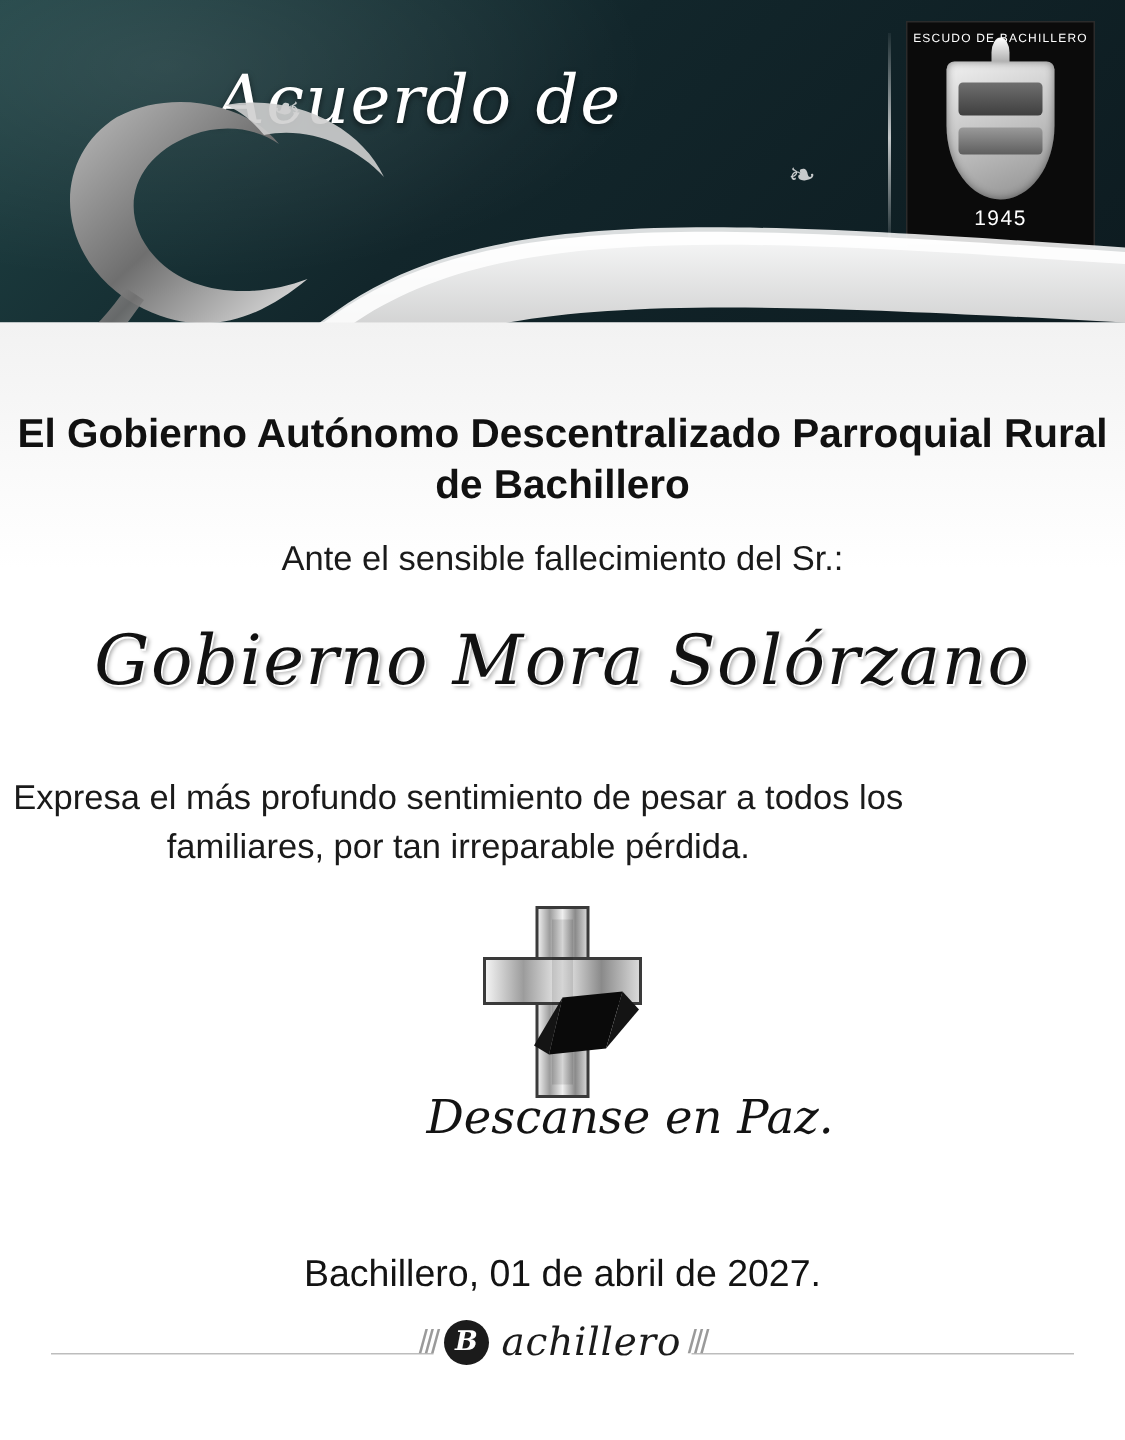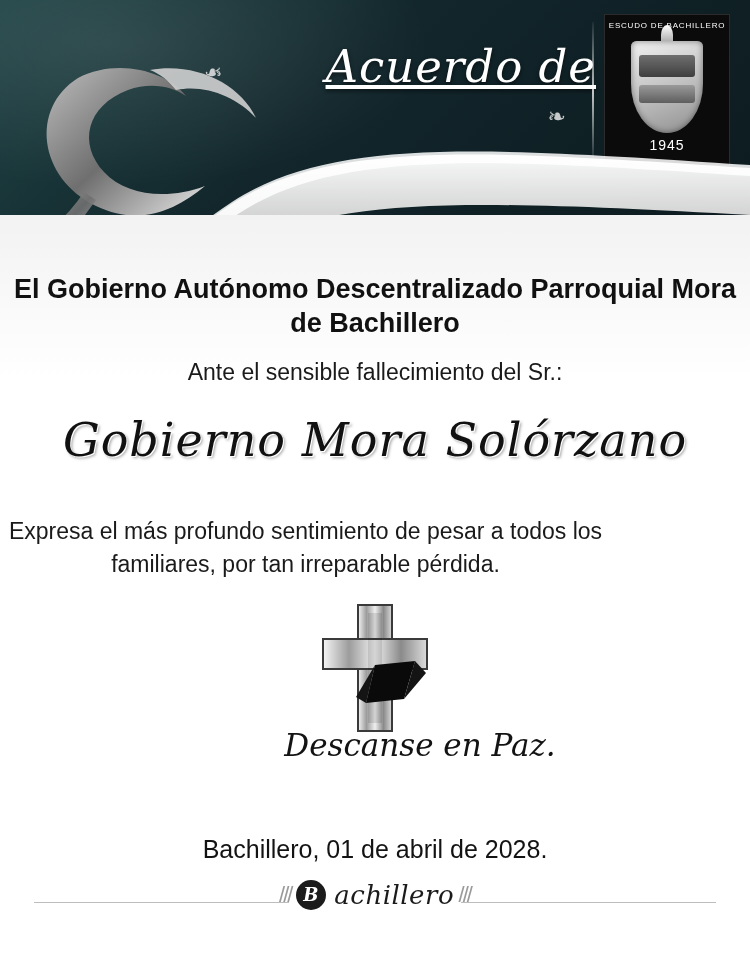--- a/index.html
+++ b/index.html
@@ -29,26 +29,25 @@
     position: absolute;
     top: -60px; left: -40px;
     width: 500px; height: 260px;
     background: radial-gradient(ellipse at 30% 40%, rgba(255,255,255,0.10), rgba(255,255,255,0) 65%);
     pointer-events: none;
   }
 
   
   .header-title {
     position: absolute;
-    left: 166px;
+    left: 144px;
     top: 44px;
     width: 430px;
-    text-align: right;
+    text-align: left;
     color: #ffffff;
-    text-decoration: underline;
   }
   .title-line1 {
     font-family: "DejaVu Serif", serif;
     font-style: italic;
     font-size: 45px;
     letter-spacing: 1px;
     line-height: 1.0;
     text-shadow: 0 2px 4px rgba(0,0,0,0.55);
   }
   .title-line2 {
@@ -312,21 +311,21 @@
     <path d="M150,70 C196,62 240,84 256,118 C236,96 204,84 176,90 C168,80 160,74 150,70 Z" fill="#cfcfcf" opacity="0.9"></path>
 
     <path d="M96,200 C70,236 46,268 10,292 L0,292 L0,262 C36,244 64,222 84,192 Z" fill="url(#gsilver2)" opacity="0.9"></path>
 
     <path d="M0,330 C130,328 190,285 255,248 C345,196 480,200 750,214 L750,330 Z" fill="#ffffff" opacity="0.0"></path>
   </svg>
 </div>
 
 <div class="body">
 
-  <div class="gad-title">El Gobierno Autónomo Descentralizado Parroquial Mora de Bachillero</div>
+  <div class="gad-title">El Gobierno Autónomo Descentralizado Parroquial Rural de Bachillero</div>
 
   <div class="ante">Ante el sensible fallecimiento del Sr.:</div>
 
   <div class="deceased">Gobierno Mora Solórzano</div>
 
   <div class="expresa">Expresa el más profundo sentimiento de pesar a todos los familiares, por tan irreparable pérdida.</div>
 
   <div class="cross-wrap">
     <svg width="750" height="130" viewBox="0 0 750 130" xmlns="http://www.w3.org/2000/svg" aria-hidden="true">
       <defs>
@@ -349,21 +348,21 @@
       <g>
         <path d="M375,62 L415,58 L404,96 L366,100 Z" fill="#0a0a0a"></path>
         <path d="M375,62 L356,94 L366,100 Z" fill="#141414"></path>
         <path d="M415,58 L426,70 L404,96 Z" fill="#141414"></path>
       </g>
     </svg>
   </div>
 
   <div class="descanse">Descanse en Paz.</div>
 
-  <div class="place-date">Bachillero, 01 de abril de 2028.</div>
+  <div class="place-date">Bachillero, 01 de abril de 2027.</div>
 
   <div class="footer">
     <div class="footer-rule l"></div>
     <div class="footer-rule r"></div>
     <div class="footer-mark">
       <span class="footer-slashes">///</span>
       <span class="footer-badge">B</span>
       <span class="footer-word">achillero</span>
       <span class="footer-slashes">///</span>
     </div>

